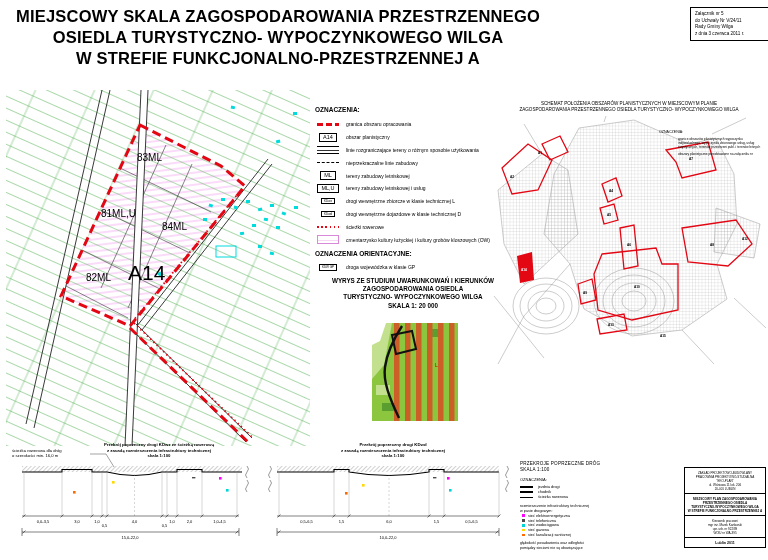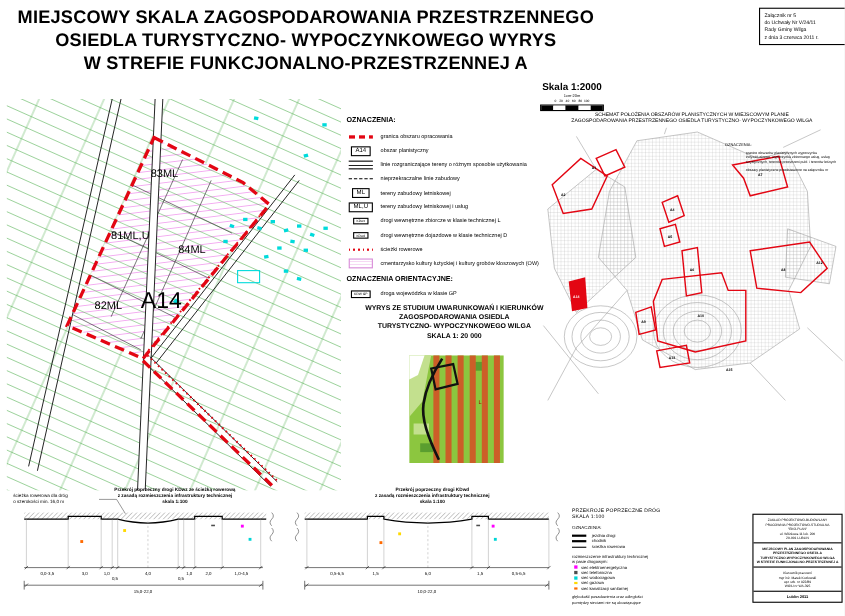--- a/index.html
+++ b/index.html
@@ -73,43 +73,31 @@
   .tb-footer{font-weight:bold;font-size:3.6px;padding:3px 0;}
   svg text{font-family:"Liberation Sans",sans-serif;}
 </style>
 </head>
 <body>
 
 <div id="sheet">
 
   <div class="abs main-title">
     <div>MIEJSCOWY SKALA ZAGOSPODAROWANIA  PRZESTRZENNEGO</div>
-    <div>OSIEDLA  TURYSTYCZNO- WYPOCZYNKOWEGO WYRYS</div>
+    <div>OSIEDLA  TURYSTYCZNO- WYPOCZYNKOWEGO WILGA</div>
     <div>W STREFIE FUNKCJONALNO-PRZESTRZENNEJ  A</div>
   </div>
 
   <div class="abs attach-box">
     <div>Załącznik nr 5</div>
     <div>do Uchwały Nr V/24/11</div>
     <div>Rady Gminy Wilga</div>
     <div>z dnia 3 czerwca 2011 r.</div>
   </div>
 
-  <div class="abs scale-wrap">
-    <div class="scale-label">Skala  1:2000</div>
-    <div class="scale-sub">1cm-20m</div>
-    <div class="scale-ticks">0   20   40   60   80  100</div>
-    <div class="scale-bar">
-      <span class="sb-b"></span>
-        <span class="sb-w"></span>
-        <span class="sb-b"></span>
-        <span class="sb-w"></span>
-        <span class="sb-b"></span>
-    </div>
-  </div>
 
   <svg class="abs" style="left:6px;top:90px" width="304" height="356" viewBox="0 0 304 356">
     <defs>
       <pattern id="pg" width="11" height="11" patternUnits="userSpaceOnUse" patternTransform="rotate(24)">
         <path d="M0 5.5H11" stroke="#55b154" stroke-width="0.5"></path>
       </pattern>
       <pattern id="pg2" width="54" height="54" patternUnits="userSpaceOnUse" patternTransform="rotate(24)">
         <path d="M27 0V54" stroke="#55b154" stroke-width="0.5"></path>
       </pattern>
       <pattern id="pk" width="6" height="6" patternUnits="userSpaceOnUse" patternTransform="rotate(-7)">

